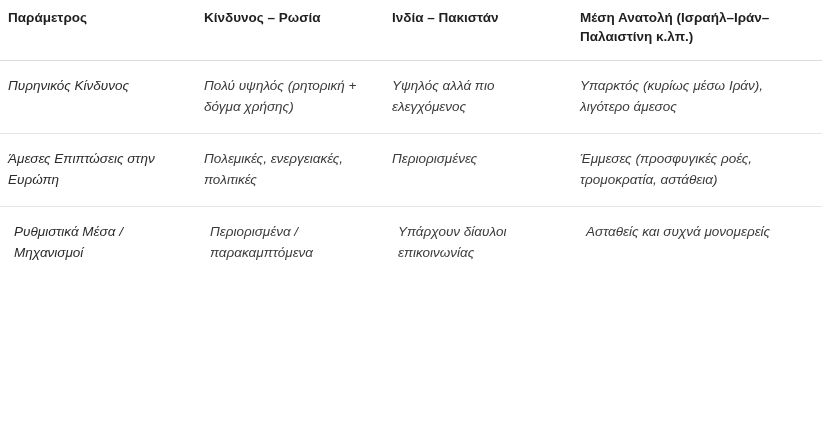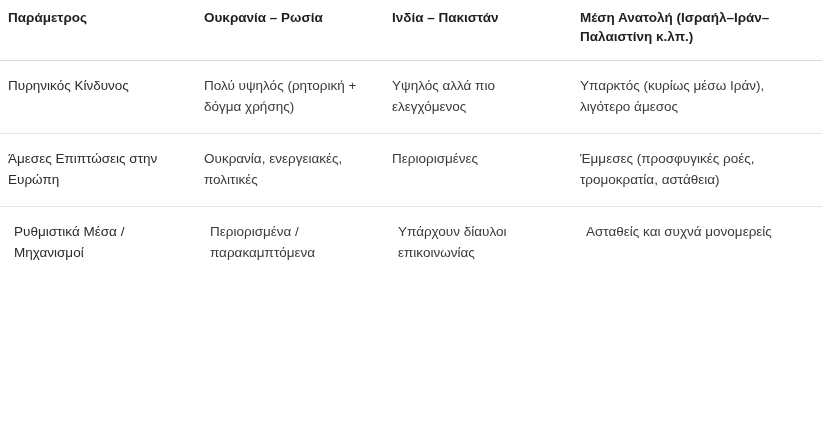--- a/index.html
+++ b/index.html
@@ -40,20 +40,21 @@
     border-bottom: 1px solid #dcdcdc;
   }
   table.comparison td {
     text-align: left;
     vertical-align: top;
     font-size: 13.5px;
     line-height: 21px;
     color: #3a3a3a;
     padding: 14px 14px 16px 8px;
     border-bottom: 1px solid #e6e6e6;
+    font-style: italic;
   }
   table.comparison tr.last-row td {
     border-bottom: none;
     padding-left: 14px;
   }
   table.comparison td.first-col {
     color: #2b2b2b;
   }
 </style>
 </head>
@@ -63,35 +64,35 @@
   <table class="comparison">
     <colgroup>
       <col class="c0">
       <col class="c1">
       <col class="c2">
       <col class="c3">
     </colgroup>
     <thead>
       <tr>
         <th>Παράμετρος</th>
-        <th>Ουκρανία – Ρωσία</th>
+        <th>Κίνδυνος – Ρωσία</th>
         <th>Ινδία – Πακιστάν</th>
         <th>Μέση Ανατολή (Ισραήλ–Ιράν–Παλαιστίνη κ.λπ.)</th>
       </tr>
     </thead>
     <tbody>
       <tr>
         <td class="first-col">Πυρηνικός Κίνδυνος</td>
         <td>Πολύ υψηλός (ρητορική + δόγμα χρήσης)</td>
         <td>Υψηλός αλλά πιο ελεγχόμενος</td>
         <td>Υπαρκτός (κυρίως μέσω Ιράν), λιγότερο άμεσος</td>
       </tr>
       <tr>
         <td class="first-col">Άμεσες Επιπτώσεις στην Ευρώπη</td>
-        <td>Ουκρανία, ενεργειακές, πολιτικές</td>
+        <td>Πολεμικές, ενεργειακές, πολιτικές</td>
         <td>Περιορισμένες</td>
         <td>Έμμεσες (προσφυγικές ροές, τρομοκρατία, αστάθεια)</td>
       </tr>
       <tr class="last-row">
         <td class="first-col">Ρυθμιστικά Μέσα / Μηχανισμοί</td>
         <td>Περιορισμένα / παρακαμπτόμενα</td>
         <td>Υπάρχουν δίαυλοι επικοινωνίας</td>
         <td>Ασταθείς και συχνά μονομερείς</td>
       </tr>
     </tbody>

